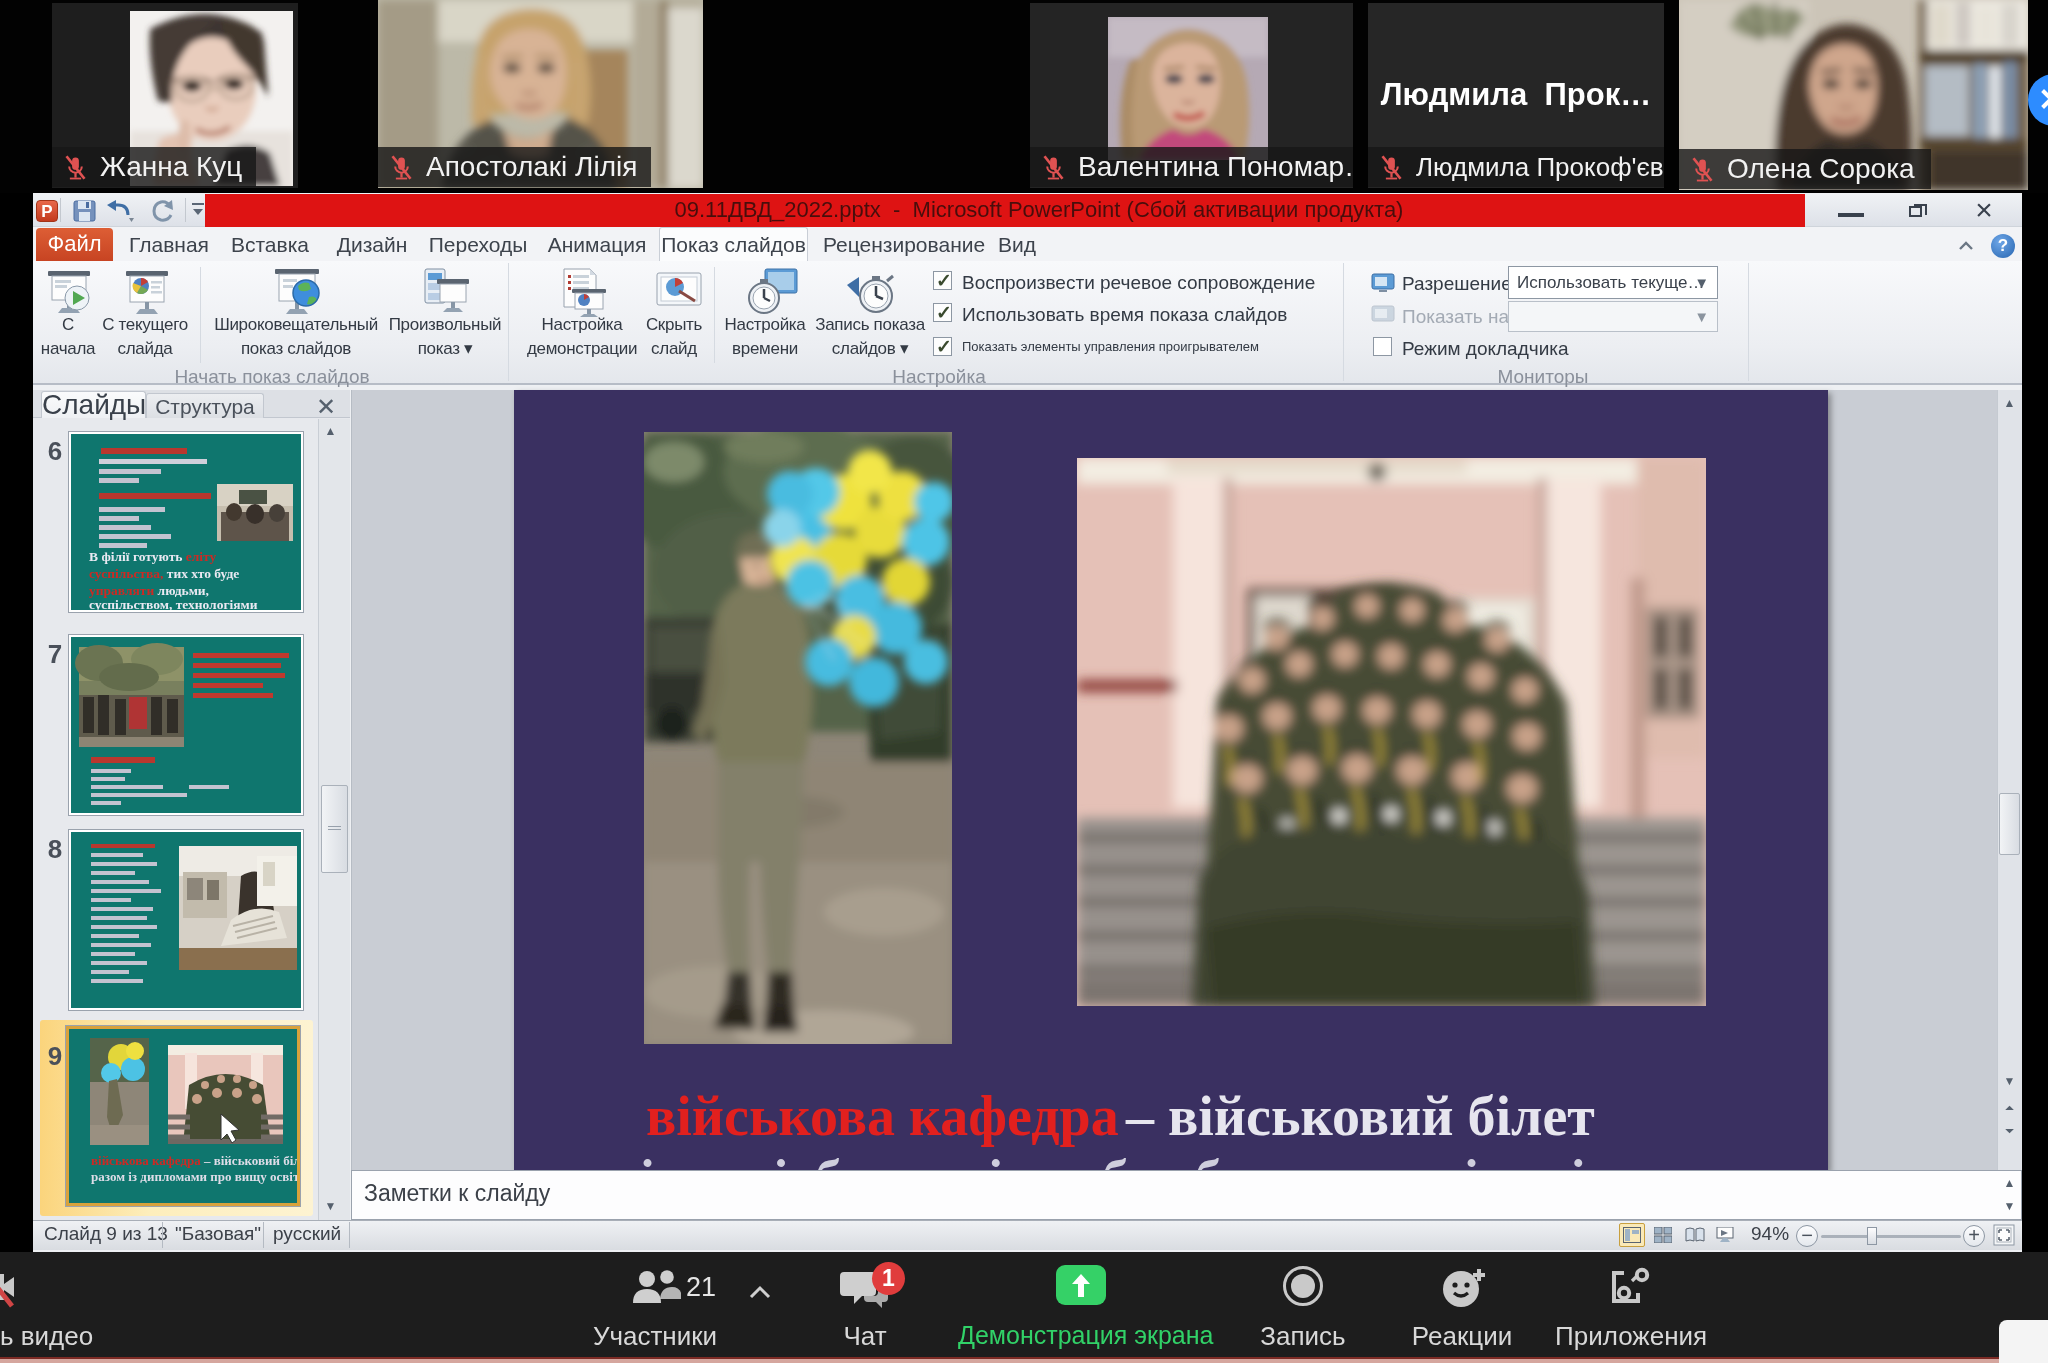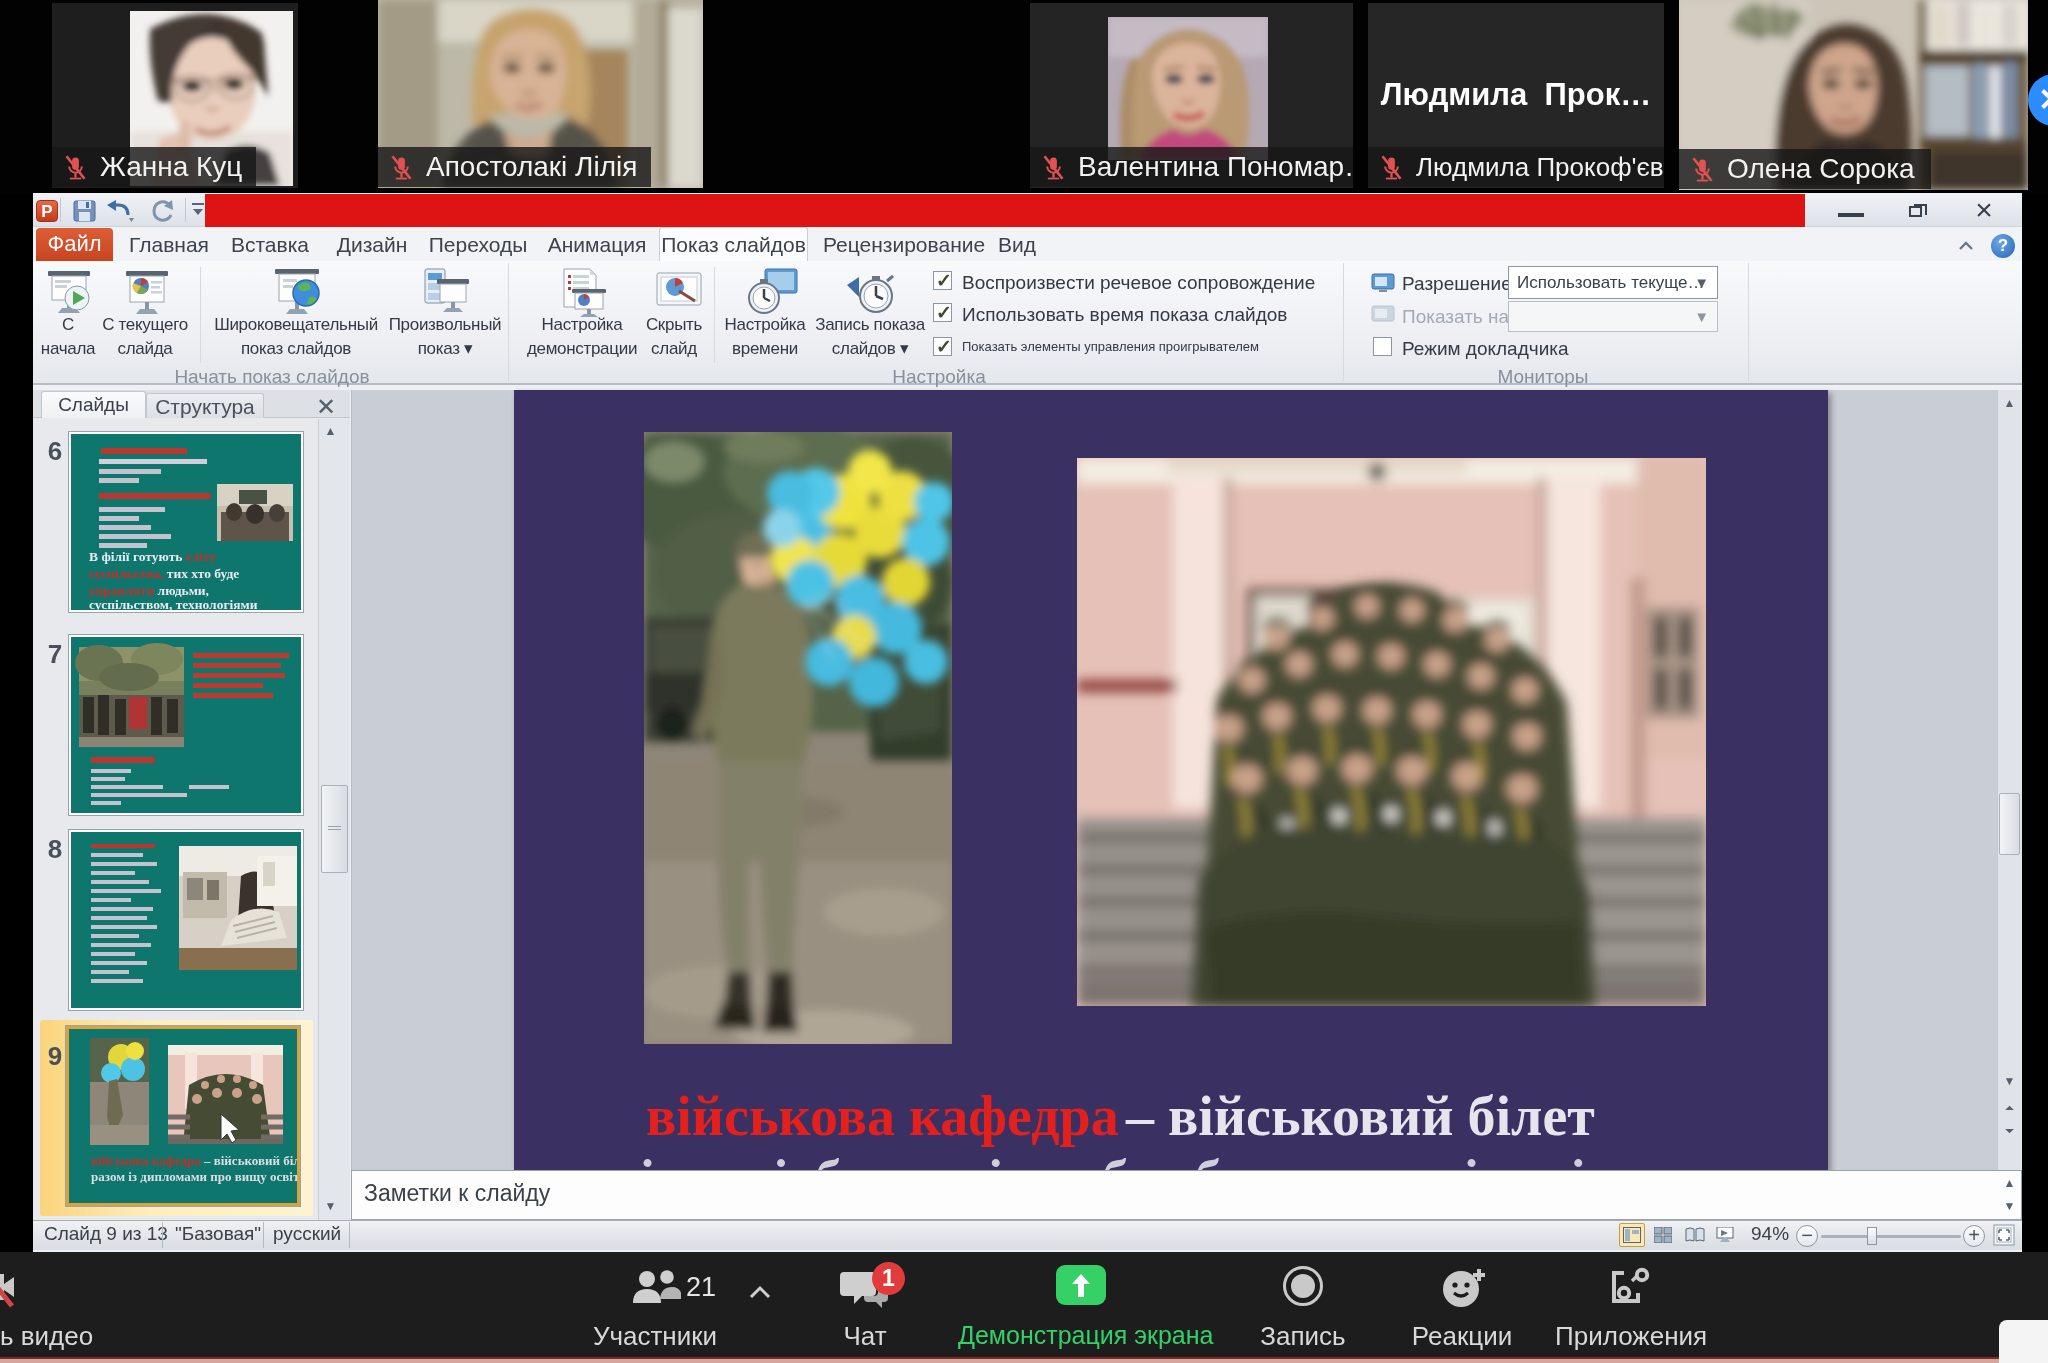--- a/index.html
+++ b/index.html
@@ -208,20 +208,21 @@
         </svg>Олена Сорока</div>
   </div>
 
   <div class="abs" style="left:2028px; top:74px; width:40px; height:52px; border-radius:26px 0 0 26px; background:#2d8cff;"></div>
   <div class="abs" style="left:2037px; top:92px; width:14px; height:14px; border-top:4px solid #fff; border-right:4px solid #fff; transform:rotate(45deg);"></div>
 </div>
 <div id="ppt">
 
   <div class="abs" style="left:0;top:0;width:1989px;height:34px;background:linear-gradient(#f0f2f5,#dde1e8);border-bottom:1px solid #cfd4db;"></div>
   <div class="abs" style="left:172px;top:1px;width:1600px;height:33px;background:#de1313;"></div>
+  <div class="abs" style="left:206px;top:1px;width:1600px;height:33px;color:#480e0c;font-size:22px;line-height:32px;text-align:center;">09.11ДВД_2022.pptx&nbsp; -&nbsp; Microsoft PowerPoint (Сбой активации продукта)</div>
 
   <div class="abs" style="left:3px;top:7px;width:22px;height:22px;background:linear-gradient(#e8684a,#c33a1e);border-radius:4px;border:1px solid #a33318;color:#fff;font-size:17px;font-weight:bold;text-align:center;line-height:21px;">P</div>
   <div class="abs" style="left:27px;top:5px;width:1px;height:24px;background:#c3c8cf;"></div>
   <svg class="abs" style="left:39px;top:6px;" width="26" height="24" viewBox="0 0 26 24">
       <rect x="2" y="2" width="21" height="20" rx="2" fill="#7591bc" stroke="#4a6ca0"></rect>
       <rect x="6" y="2" width="13" height="8" fill="#dce6f2"></rect>
       <rect x="7" y="13" width="11" height="9" fill="#dce6f2"></rect>
       <rect x="14" y="3" width="3" height="6" fill="#4a6ca0"></rect>
     </svg>
   <svg class="abs" style="left:71px;top:6px;" width="30" height="24" viewBox="0 0 30 24">
@@ -393,21 +394,21 @@
       </div>
     <div class="abs ck" style="left:1340px;top:144px;background:#fff;"></div>
     <div class="ckl" style="left:1369px;top:145px;">Режим докладчика</div>
     <div class="grplbl" style="left:1410px;width:200px;">Мониторы</div>
   </div>
 
   <div id="mainbody">
 
     <div class="abs" style="left:0;top:197px;width:317px;height:830px;background:#e7e9ed;"></div>
     <div class="abs" style="left:0;top:197px;width:317px;height:28px;background:#dde0e5;border-bottom:1px solid #c2c7cf;"></div>
-    <div class="abs" style="left:8px;top:198px;width:105px;height:27px;background:linear-gradient(#fafbfc,#eef0f3);border:1px solid #c2c7cf;border-bottom:none;border-radius:3px 3px 0 0;font-size:19px;color:#39404a;text-align:center;line-height:26px;">Слайды</div>
+    <div class="abs" style="left:8px;top:198px;width:105px;height:27px;background:linear-gradient(#fafbfc,#eef0f3);border:1px solid #c2c7cf;border-bottom:none;border-radius:3px 3px 0 0;font-size:28px;color:#39404a;text-align:center;line-height:26px;">Слайды</div>
     <div class="abs" style="left:113px;top:200px;width:118px;height:25px;background:linear-gradient(#eceef1,#dcdfe4);border:1px solid #c2c7cf;border-bottom:none;border-radius:3px 3px 0 0;font-size:21px;color:#4a515b;text-align:center;line-height:25px;">Структура</div>
     <div class="abs" style="left:283px;top:200px;font-size:24px;color:#55606d;">✕</div>
 
     <div class="abs" style="left:285px;top:226px;width:32px;height:801px;background:#e3e6ea;border-left:1px solid #c9ced5;"></div>
     <div class="abs sbbtn" style="left:287px;top:228px;">▲</div>
     <div class="abs sbbtn" style="left:287px;top:1003px;">▼</div>
     <div class="abs" style="left:288px;top:592px;width:27px;height:88px;background:linear-gradient(90deg,#f2f4f6,#d8dce2);border:1px solid #aab1ba;border-radius:2px;"></div>
     <div class="abs" style="left:295px;top:633px;width:13px;height:1px;background:#97a0ab;box-shadow:0 3px 0 #97a0ab;"></div>
 
     <div class="abs thumbnum" style="left:12px;top:243px;">6</div>

